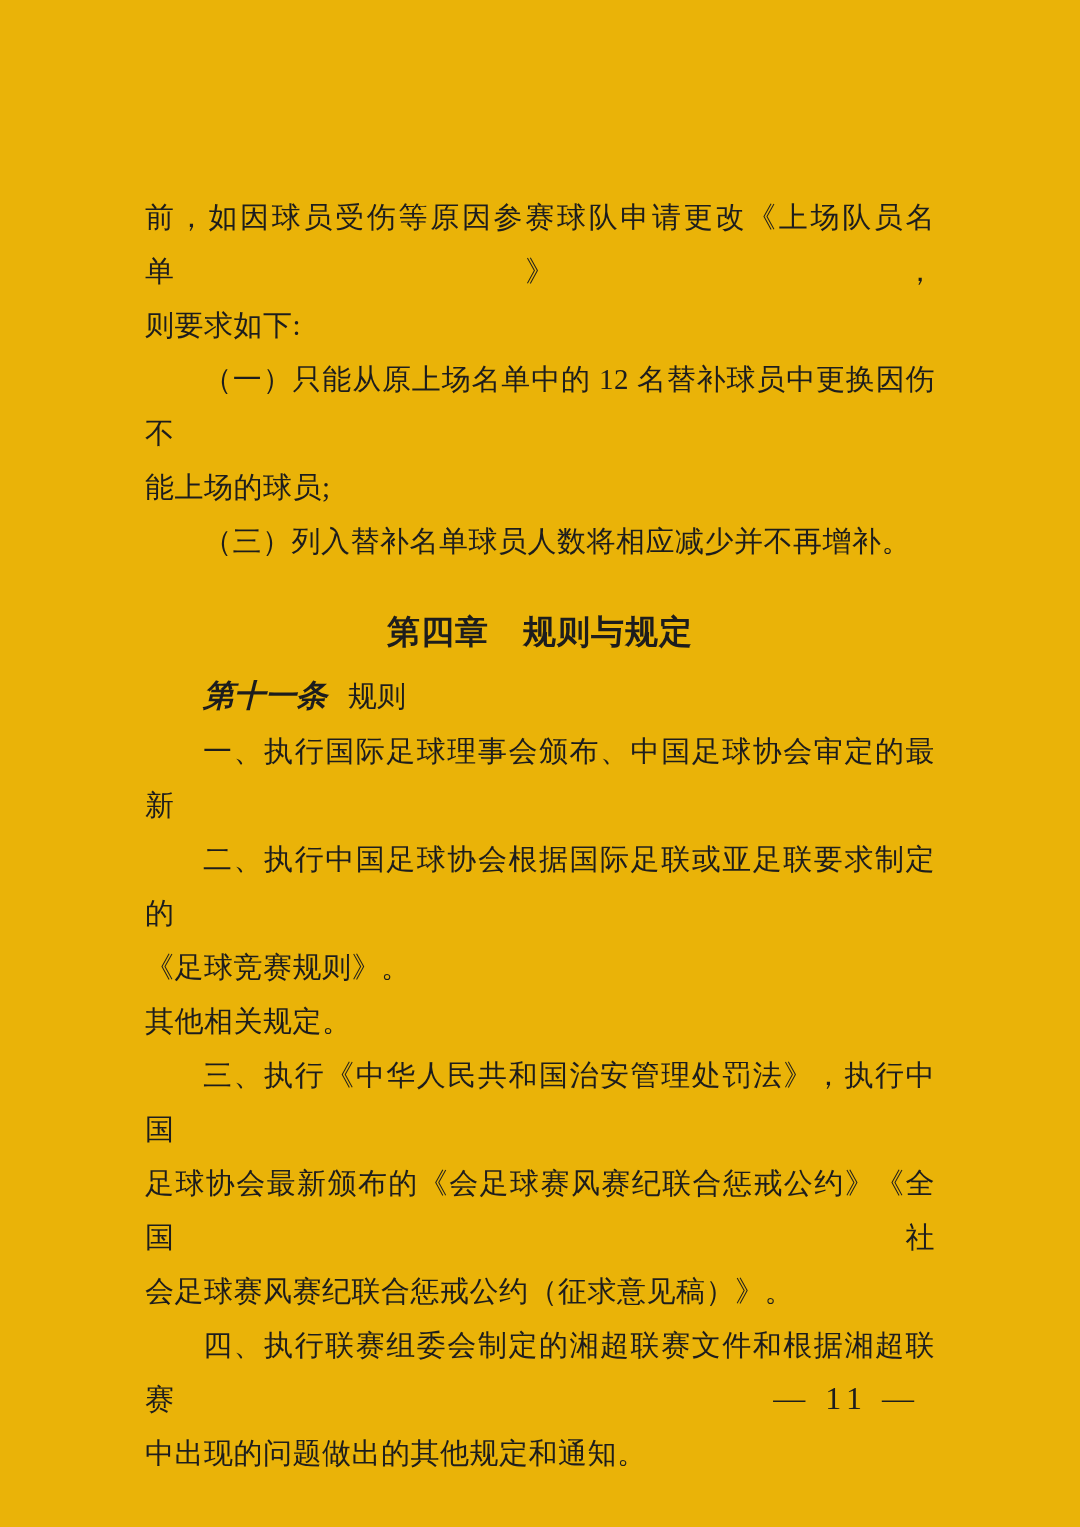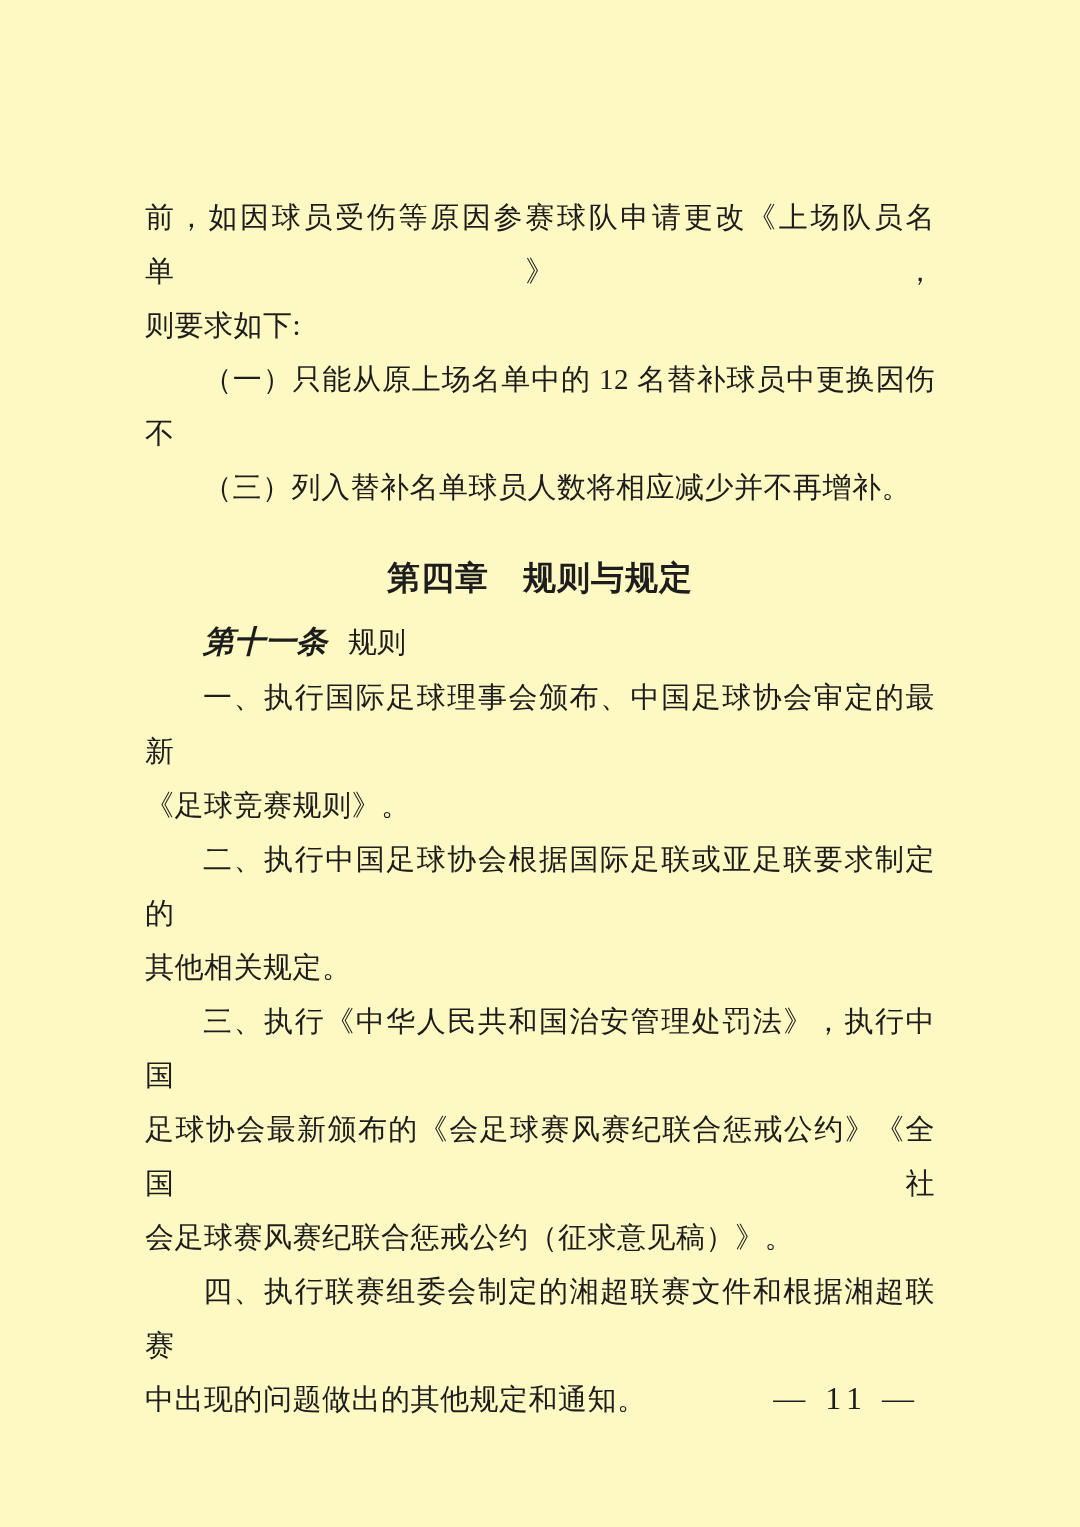--- a/index.html
+++ b/index.html
@@ -6,21 +6,21 @@
   body {
     width: 1080px; height: 1527px;
     background: #ffffff;
     font-family: "Liberation Serif", serif;
     color: #1d1d1d;
     position: relative;
     overflow: hidden;
   }
   .page {
     position: absolute; inset: 0;
-    background: #fef9c3;
+    background: #eab308;
   }
   .column {
     position: absolute;
     left: 145px; top: 190px;
     width: 790px;
   }
   .ln {
     font-size: 29px;
     line-height: 54px;
     letter-spacing: 0.5px;
@@ -72,31 +72,32 @@
 </style>
 </head>
 <body>
 
 <div class="page">
   <div class="column">
 
     <div class="ln j">前，如因球员受伤等原因参赛球队申请更改《上场队员名单》，</div>
     <div class="ln">则要求如下:</div>
     <div class="ln j ind">（一）只能从原上场名单中的 12 名替补球员中更换因伤不</div>
+    <div class="ln">能上场的球员;</div>
     <div class="ln ind">（三）列入替补名单球员人数将相应减少并不再增补。</div>
 
     <div class="chapter">第四章　规则与规定</div>
 
     <div class="article">
       <span class="art-num">第十一条</span><span class="art-title">规则</span>
     </div>
 
     <div class="ln j ind">一、执行国际足球理事会颁布、中国足球协会审定的最新</div>
+    <div class="ln j ind">二、执行中国足球协会根据国际足联或亚足联要求制定的</div>
     <div class="ln">《足球竞赛规则》。</div>
-    <div class="ln j ind">二、执行中国足球协会根据国际足联或亚足联要求制定的</div>
     <div class="ln">其他相关规定。</div>
     <div class="ln j ind">三、执行《中华人民共和国治安管理处罚法》，执行中国</div>
     <div class="ln j">足球协会最新颁布的《会足球赛风赛纪联合惩戒公约》《全国社</div>
     <div class="ln">会足球赛风赛纪联合惩戒公约（征求意见稿）》。</div>
     <div class="ln j ind">四、执行联赛组委会制定的湘超联赛文件和根据湘超联赛</div>
     <div class="ln">中出现的问题做出的其他规定和通知。</div>
 
   </div>
 
   <div class="footer">— 11 —</div>

